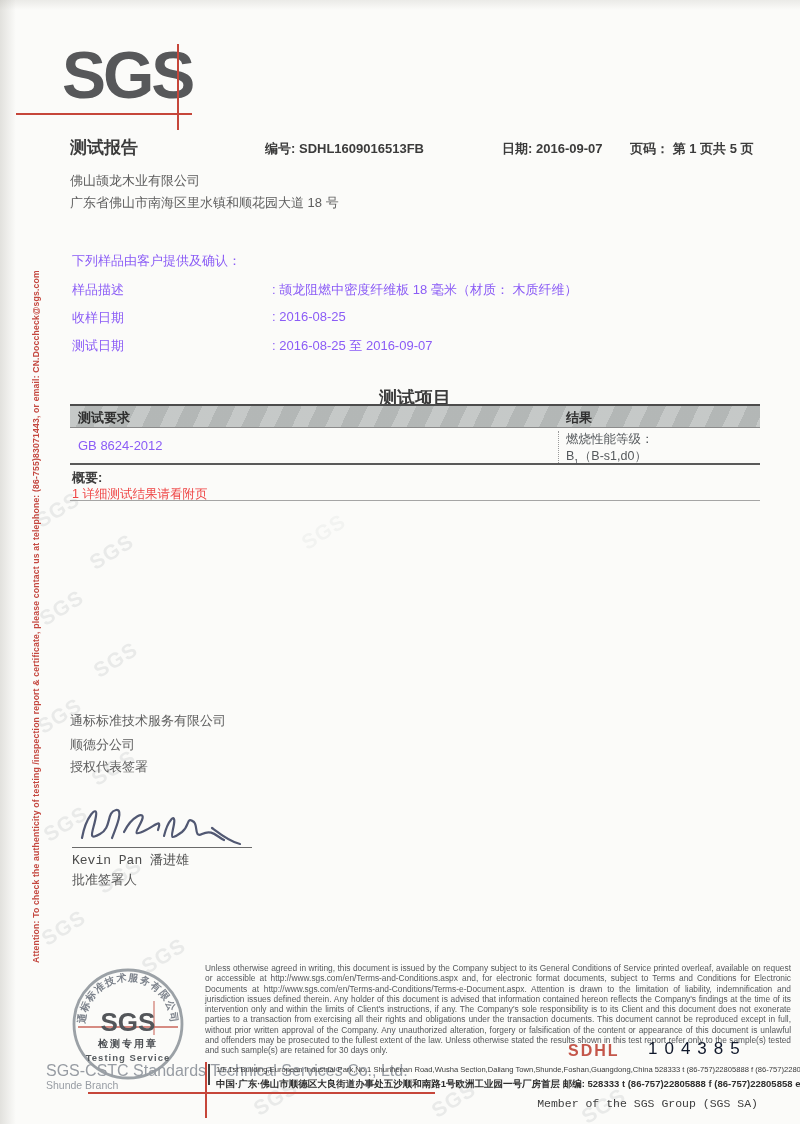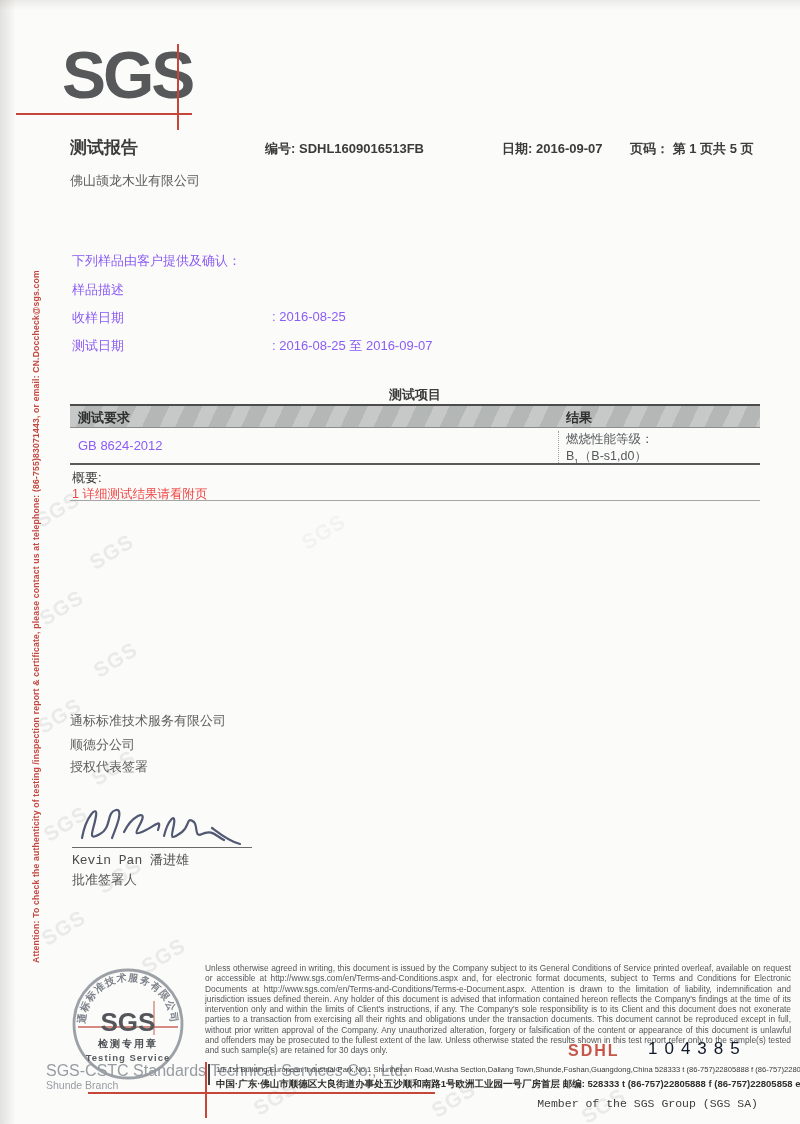--- a/index.html
+++ b/index.html
@@ -36,34 +36,34 @@
   #hdr-date { left:502px; top:140px; }
   #hdr-page { left:630px; top:140px; }
   
   .client-line { left:70px; color:#5d5d5d; font-size:13px; white-space:nowrap; }
   
   .body-text { color:#8b5cf6; font-size:13px; white-space:nowrap; }
   .sample-label { left:72px; }
   .sample-value { left:272px; }
   
   #table-title { left:70px; top:386px; width:690px; text-align:center;
-    font-weight:bold; font-size:13px; color:#3c3c3c; }
+    font-weight:bold; font-size:18px; color:#3c3c3c; }
   #tbl-top { left:70px; top:404px; width:690px; height:2px; background:#4c4c4c; }
   #tbl-head { left:70px; top:406px; width:690px; height:22px;
     background:#b9bdbc;
     background-image:repeating-linear-gradient(115deg, rgba(255,255,255,.18) 0 14px, rgba(0,0,0,.03) 14px 30px);
     border-bottom:1px solid #8b8b8b; }
   .tbl-head-label { top:409px; font-weight:bold; font-size:13px; color:#2f2f2f; }
   #tbl-body { left:70px; top:429px; width:690px; height:36px; border-bottom:2px solid #5a5a5a; }
   #result-divider { left:558px; top:431px; height:32px; width:0;
     border-left:1.5px dotted #9a9a9a; }
   .result-line { left:566px; font-size:12.5px; color:#55595c; white-space:nowrap; }
   sub { font-size:8px; }
   
-  #summary-label { left:72px; top:469px; font-weight:normal; font-size:13px; color:#3c3c3c; }
+  #summary-label { left:72px; top:469px; font-weight:bold; font-size:13px; color:#3c3c3c; }
   #summary-item  { left:72px; top:486px; font-size:12.5px; color:#ef4444; }
   #summary-line  { left:70px; top:500px; width:690px; height:1px; background:#a5a5a5; }
   
   .sig-co { left:70px; color:#5d5d5d; font-size:13px; white-space:nowrap; }
   #sig-line { left:72px; top:847px; width:180px; height:1px; background:#6a6a6a; }
   #signer-name { left:72px; top:851px; font-size:13px; color:#4c4c4c;font-family:Liberation Mono, monospace; }
   #signer-role { left:72px; top:871px; font-size:13px; color:#555; }
   
   #stamp-en1 { left:46px; top:1062px; font-size:16px; color:#979ca3; white-space:nowrap; }
   #stamp-en2 { left:46px; top:1079px; font-size:10.5px; color:#979ca3; }
@@ -118,23 +118,25 @@
   <div id="hdr-date" class="abs hdr">
     <span>日期:</span>
     <span>2016-09-07</span>
   </div>
   <div id="hdr-page" class="abs hdr">
     <span>页码：</span>
     <span>第 1 页共 5 页</span>
   </div>
 
   <div class="abs client-line" style="top:172px">佛山颉龙木业有限公司</div>
+  <div class="abs client-line" style="top:194px">广东省佛山市南海区里水镇和顺花园大道 18 号</div>
 
   <div class="abs body-text" style="left:72px; top:252px">下列样品由客户提供及确认：</div>
   <div class="abs body-text sample-label" style="top:281px">样品描述</div>
+  <div class="abs body-text sample-value" style="top:281px">: 颉龙阻燃中密度纤维板 18 毫米（材质： 木质纤维）</div>
   <div class="abs body-text sample-label" style="top:309px">收样日期</div>
   <div class="abs body-text sample-value" style="top:309px">: 2016-08-25</div>
   <div class="abs body-text sample-label" style="top:337px">测试日期</div>
   <div class="abs body-text sample-value" style="top:337px">: 2016-08-25 至 2016-09-07</div>
 
   <div id="table-title" class="abs">测试项目</div>
   <div id="tbl-top" class="abs"></div>
   <div id="tbl-head" class="abs"></div>
   <div class="abs tbl-head-label" style="left:78px">测试要求</div>
   <div class="abs tbl-head-label" style="left:566px">结果</div>

